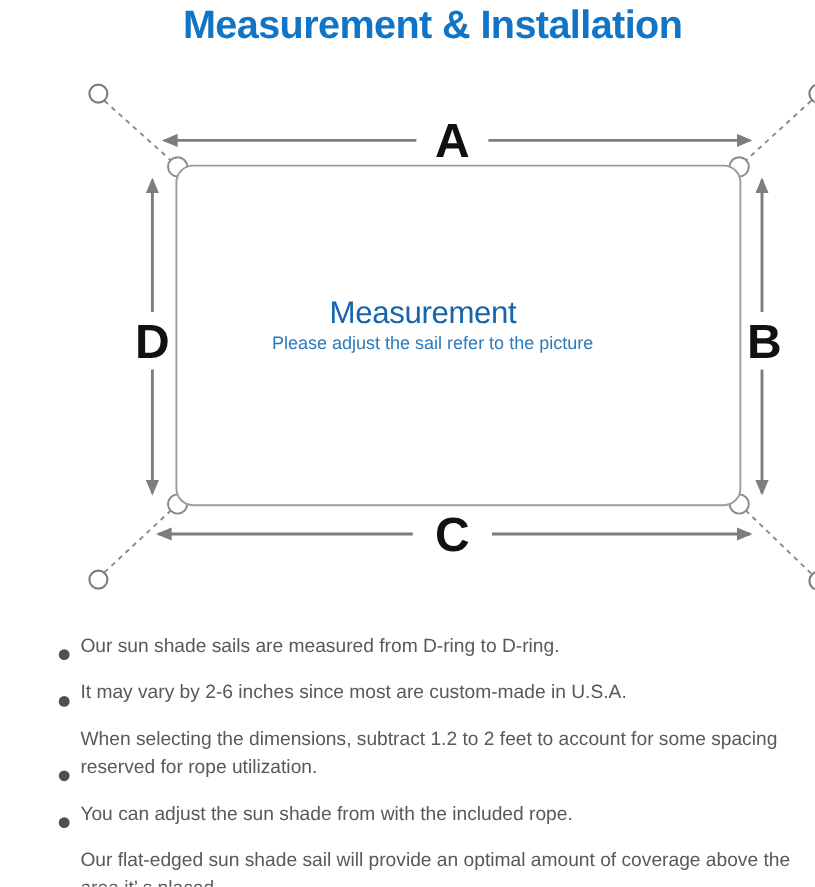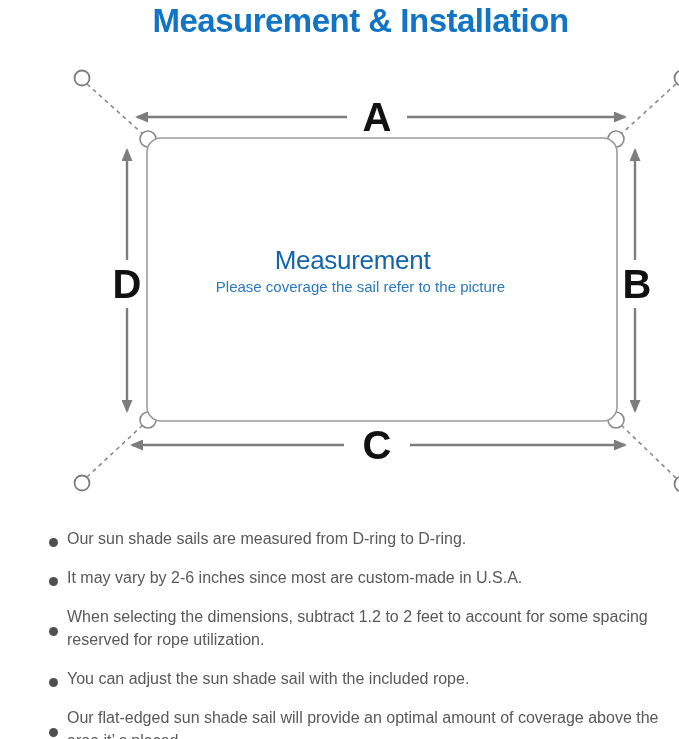--- a/index.html
+++ b/index.html
@@ -44,21 +44,21 @@
     position:absolute;top:278px;left:0;right:0;text-align:center;
     font-size:15px;font-weight:400;
     color:var(--subheading-blue);
   }
   .notes{
     position:absolute;top:527px;left:0;right:0;
     list-style:none;
     padding:0 8px 0 7px;
   }
   .notes li{
-    display:flex;align-items:center;gap:9px;
+    display:flex;align-items:flex-end;gap:9px;
     margin-bottom:16px;
     font-size:16px;line-height:23px;color:var(--note-gray);
   }
   .notes .dot{
     flex:none;width:9px;height:9px;border-radius:50%;
     background:#4f4f4f;margin-top:7px;
   }
 </style>
 </head>
 <body>
@@ -102,38 +102,38 @@
     <line class="dim-arrow" x1="85" y1="205" x2="85" y2="95" marker-end="url(#ah)"></line>
     <line class="dim-arrow" x1="85" y1="253" x2="85" y2="356" marker-end="url(#ah)"></line>
     <text class="dim-label" x="85" y="243" text-anchor="middle">D</text>
 
     <line class="dim-arrow" x1="593" y1="205" x2="593" y2="95" marker-end="url(#ah)"></line>
     <line class="dim-arrow" x1="593" y1="253" x2="593" y2="356" marker-end="url(#ah)"></line>
     <text class="dim-label" x="595" y="243" text-anchor="middle">B</text>
   </svg>
 
   <div class="center-heading">Measurement</div>
-  <div class="center-sub">Please coverage the sail refer to the picture</div>
+  <div class="center-sub">Please adjust the sail refer to the picture</div>
 
   <ul class="notes">
     <li>
       <span class="dot"></span>
       <span>Our sun shade sails are measured from D-ring to D-ring.</span>
     </li>
     <li>
       <span class="dot"></span>
       <span>It may vary by 2-6 inches since most are custom-made in U.S.A.</span>
     </li>
     <li>
       <span class="dot"></span>
       <span>When selecting the dimensions, subtract 1.2 to 2 feet to account for some spacing reserved for rope utilization.</span>
     </li>
     <li>
       <span class="dot"></span>
-      <span>You can adjust the sun shade sail with the included rope.</span>
+      <span>You can adjust the sun shade from with the included rope.</span>
     </li>
     <li>
       <span class="dot"></span>
       <span>Our flat-edged sun shade sail will provide an optimal amount of coverage above the area it’ s placed.</span>
     </li>
   </ul>
 
 </div>
 
 </body></html>

